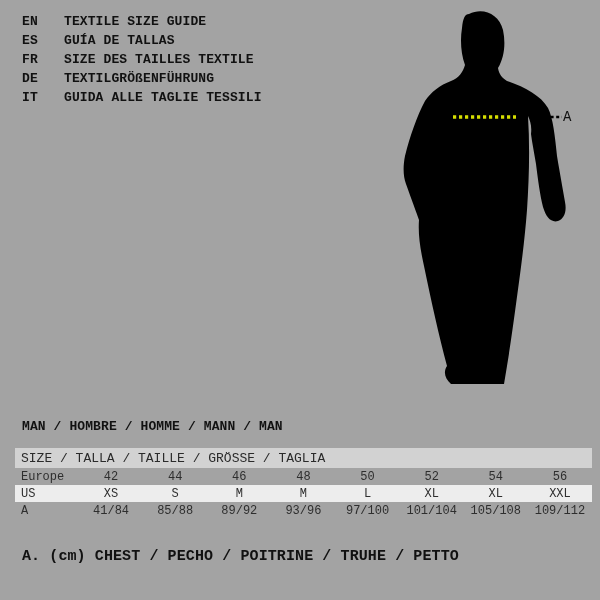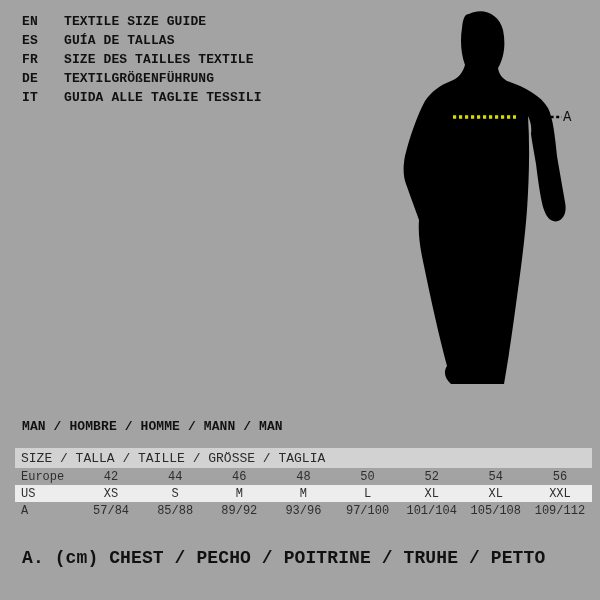--- a/index.html
+++ b/index.html
@@ -27,21 +27,21 @@
   }
   .size-table th{
     background:var(--header-bg,#d2d2d2);
     font-weight:400;text-align:left;padding:2px 0 2px 6px;height:16px;
     font-size:13px;color:#2a2a2a;
   }
   .size-table td{height:17px;padding:0;text-align:center;font-weight:400;}
   .size-table td.row-label{text-align:left;padding-left:6px;}
   .size-table tr.shaded{background:var(--shaded-bg,#ededed);padding-left:32px;}
   
-  .footnote{position:absolute;left:22px;top:548px;font-size:18px;font-weight:700;letter-spacing:0.1px;}
+  .footnote{position:absolute;left:22px;top:548px;font-size:15px;font-weight:700;letter-spacing:0.1px;}
 </style>
 </head>
 <body>
 
 <div class="canvas" style="--header-bg: #d2d2d2; --shaded-bg: #ededed;">
 
   <div class="lang-list" id="language-list">
       <div class="lang-row">
         <span class="lang-code">EN</span>
         <span>TEXTILE SIZE GUIDE</span>
@@ -130,21 +130,21 @@
           <td>S</td>
           <td>M</td>
           <td>M</td>
           <td>L</td>
           <td>XL</td>
           <td>XL</td>
           <td>XXL</td>
         </tr>
         <tr>
           <td class="row-label">A</td>
-          <td>57/84</td>
+          <td>41/84</td>
           <td>85/88</td>
           <td>89/92</td>
           <td>93/96</td>
           <td>97/100</td>
           <td>101/104</td>
           <td>105/108</td>
           <td>109/112</td>
         </tr>
       </tbody>
   </table>

